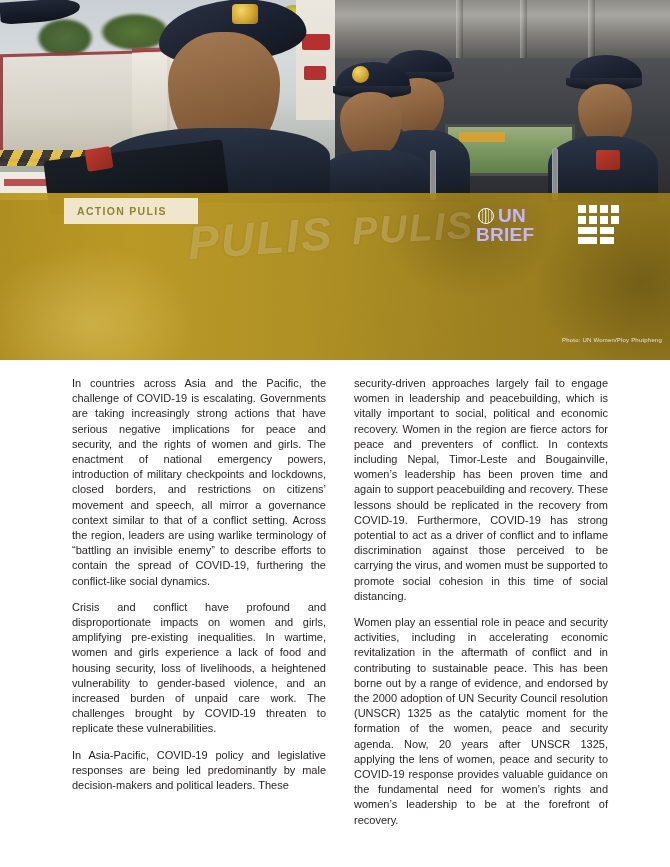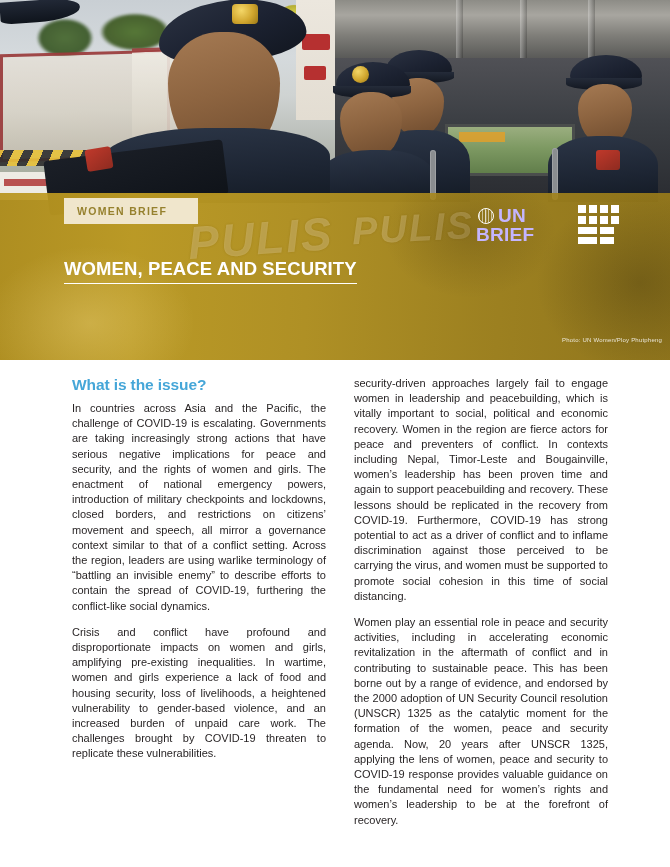--- a/index.html
+++ b/index.html
@@ -383,21 +383,21 @@
       <div class="rail" style="left:552px;top:148px;width:6px;height:52px"></div>
     </div>
 
     <div class="gold-band">
       <div class="pulis pulis-a">PULIS</div>
       <div class="pulis pulis-b">PULIS</div>
       <div class="gold-blur"></div>
     </div>
 
     <div class="action-brief">
-      <span>WOMEN BRIEF</span>
+      <span>ACTION PULIS</span>
     </div>
 
     <div class="logo">
       <div class="un-emblem"></div>
       <div class="logo-text logo-un">UN</div>
       <div class="logo-text logo-women">BRIEF</div>
       <div class="logo-mark">
         <div class="lm-row" style="top:0px">
           <div class="lm-cell" style="width:8px;height:8px"></div>
           <div class="lm-cell" style="width:8px;height:8px"></div>
@@ -415,34 +415,33 @@
           <div class="lm-cell" style="width:14px;height:7px"></div>
         </div>
         <div class="lm-row" style="top:32px">
           <div class="lm-cell" style="width:19px;height:7px"></div>
           <div class="lm-cell" style="width:14px;height:7px"></div>
         </div>
       </div>
     </div>
 
     <div class="title-block">
-      <div class="title-line">WOMEN, PEACE AND SECURITY</div>
       <br>
     </div>
 
     <div class="photo-credit">Photo: UN Women/Ploy Phutpheng</div>
   </div>
 
   <div class="body-area">
     <div class="columns">
 
       <div class="col">
-        <div class="section-heading">What is the issue?</div>
         <p class="body-text">In countries across Asia and the Pacific, the challenge of COVID-19 is escalating. Governments are taking increasingly strong actions that have serious negative implications for peace and security, and the rights of women and girls. The enactment of national emergency powers, introduction of military checkpoints and lockdowns, closed borders, and restrictions on citizens’ movement and speech, all mirror a governance context similar to that of a conflict setting. Across the region, leaders are using warlike terminology of “battling an invisible enemy” to describe efforts to contain the spread of COVID-19, furthering the conflict-like social dynamics.</p>
         <p class="body-text">Crisis and conflict have profound and disproportionate impacts on women and girls, amplifying pre-existing inequalities. In wartime, women and girls experience a lack of food and housing security, loss of livelihoods, a heightened vulnerability to gender-based violence, and an increased burden of unpaid care work. The challenges brought by COVID-19 threaten to replicate these vulnerabilities.</p>
+        <p class="body-text">In Asia-Pacific, COVID-19 policy and legislative responses are being led predominantly by male decision-makers and political leaders. These</p>
       </div>
 
       <div class="col">
         <p class="body-text">security-driven approaches largely fail to engage women in leadership and peacebuilding, which is vitally important to social, political and economic recovery. Women in the region are fierce actors for peace and preventers of conflict. In contexts including Nepal, Timor-Leste and Bougainville, women’s leadership has been proven time and again to support peacebuilding and recovery. These lessons should be replicated in the recovery from COVID-19.  Furthermore, COVID-19 has strong potential to act as a driver of conflict and to inflame discrimination against those perceived to be carrying the virus, and women must be supported to promote social cohesion in this time of social distancing.</p>
         <p class="body-text">Women play an essential role in peace and security activities, including in accelerating economic revitalization in the aftermath of conflict and in contributing to sustainable peace. This has been borne out by a range of evidence, and endorsed by the 2000 adoption of UN Security Council resolution (UNSCR) 1325 as the catalytic moment for the formation of the women, peace and security agenda. Now, 20 years after UNSCR 1325, applying the lens of women, peace and security to COVID-19 response provides valuable guidance on the fundamental need for women’s rights and women’s leadership to be at the forefront of recovery.</p>
       </div>
 
     </div>
   </div>
 

